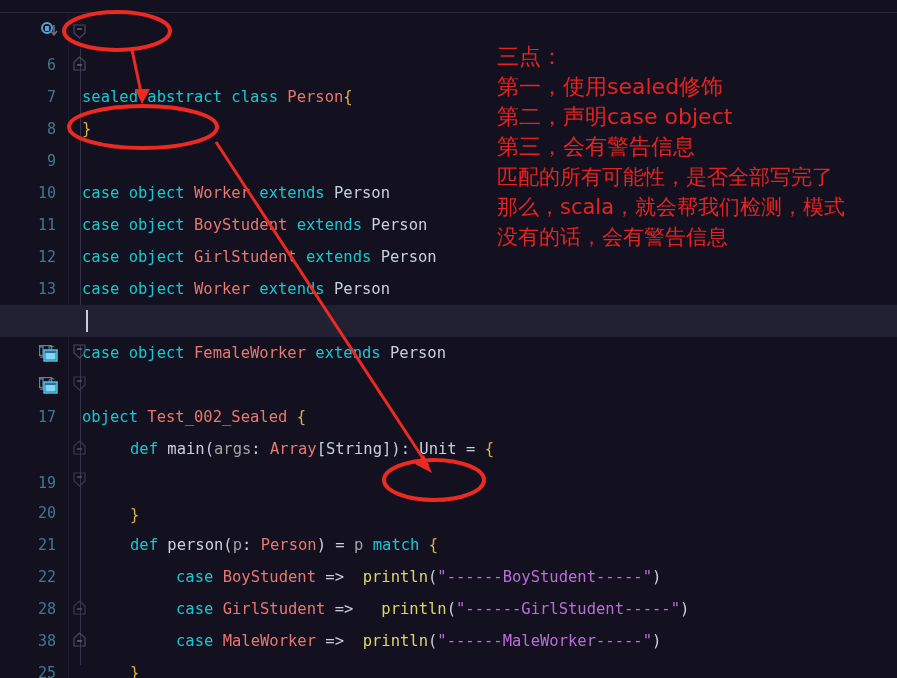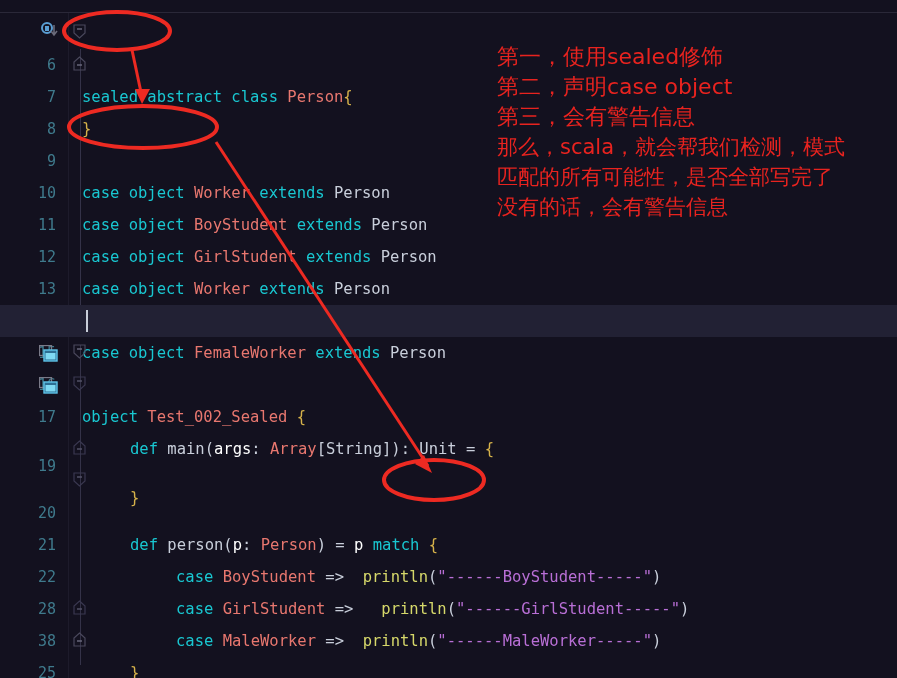--- a/index.html
+++ b/index.html
@@ -52,21 +52,21 @@
   }
 
   
   .kw   { color: #19c7d1; }
   .cls  { color: #e8776f; }
   .plain{ color: #c9cfdb; }
   .fn   { color: #d6d86a; }
   .str  { color: #b96fd6; }
   .punc { color: #c9cfdb; }
   .brace{ color: #d6b24a; }
-  .ident{ color: #ffffff; }
+  .ident{ color: #a3a3a3; }
 
   
   .caret {
     position: absolute; left: 86px; top: 5px; width: 2px; height: 22px;
     background: #c8cdd8;
   }
 
   
   .indent-guide {
     position: absolute; left: 80px; width: 1px;
@@ -212,21 +212,21 @@
       </svg>
     </span>
     <span class="fold" style="left:73px;top:363px;">
       <svg width="13" height="15" viewBox="0 0 13 15">
           <path d="M1 1 h11 v8 l-5.5 5 L1 9 Z" fill="none" stroke="#3a3850" stroke-width="1.2"></path>
           <path d="M4 5 h5" stroke="#57556a" stroke-width="1.4"></path>
         </svg>
     </span>
 
 
-    <div class="row" style="top:405px;">
+    <div class="row" style="top:422px;">
       <span class="lineno">19</span>
       <span class="code brace" style="left:130px;">}</span>
     </div>
     <span class="fold" style="left:73px;top:427px;">
       <svg width="13" height="15" viewBox="0 0 13 15">
           <path d="M6.5 1 L12 6 v8 H1 V6 Z" fill="none" stroke="#3a3850" stroke-width="1.2"></path>
           <path d="M4 9 h5" stroke="#57556a" stroke-width="1.4"></path>
         </svg>
     </span>
 
@@ -298,21 +298,22 @@
       <polygon points="142,104 135,89 150,89" fill="#ed2a22"></polygon>
     </g>
 
     <g>
       <line x1="216" y1="142" x2="428" y2="466" stroke="#ed2a22" stroke-width="3"></line>
       <polygon points="432,473 415,464 424,455" fill="#ed2a22"></polygon>
     </g>
   </svg>
 
   <div class="cn-block">
+    <div class="cn-line">三点：</div>
     <div class="cn-line">第一，使用sealed修饰</div>
     <div class="cn-line">第二，声明case object</div>
     <div class="cn-line">第三，会有警告信息</div>
+    <div class="cn-line small">匹配的所有可能性，是否全部写完了</div>
     <div class="cn-line small">那么，scala，就会帮我们检测，模式</div>
-    <div class="cn-line small">匹配的所有可能性，是否全部写完了</div>
     <div class="cn-line small">没有的话，会有警告信息</div>
   </div>
 
 </div>
 
 </body></html>

